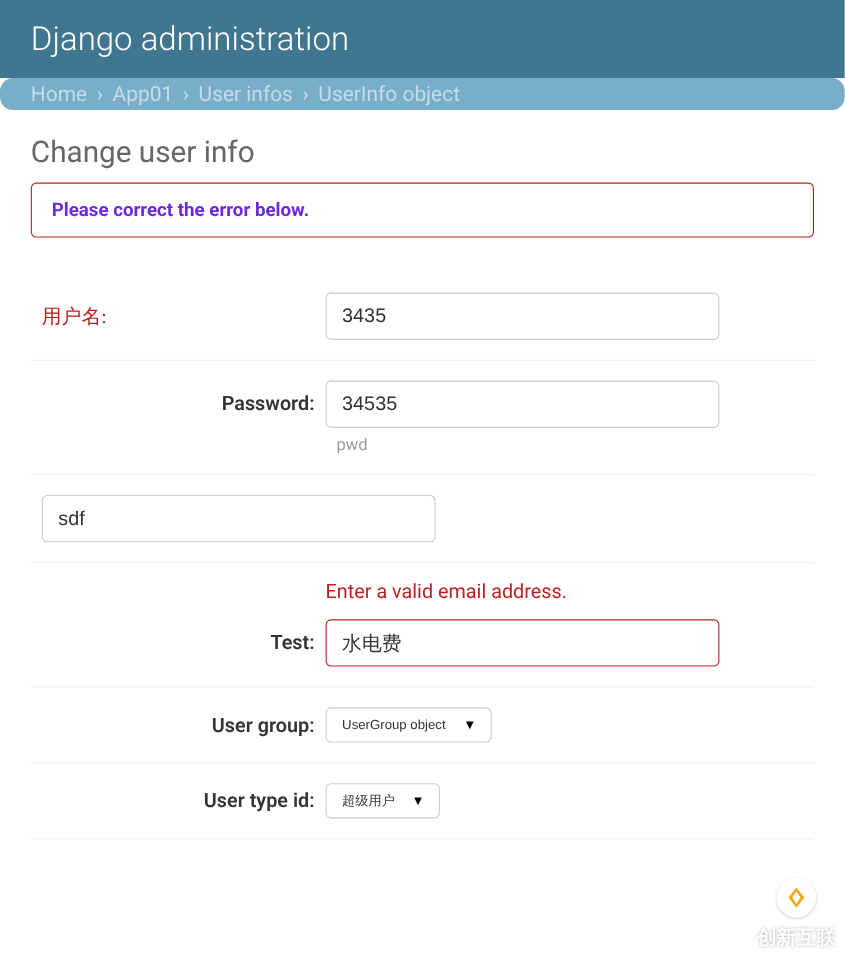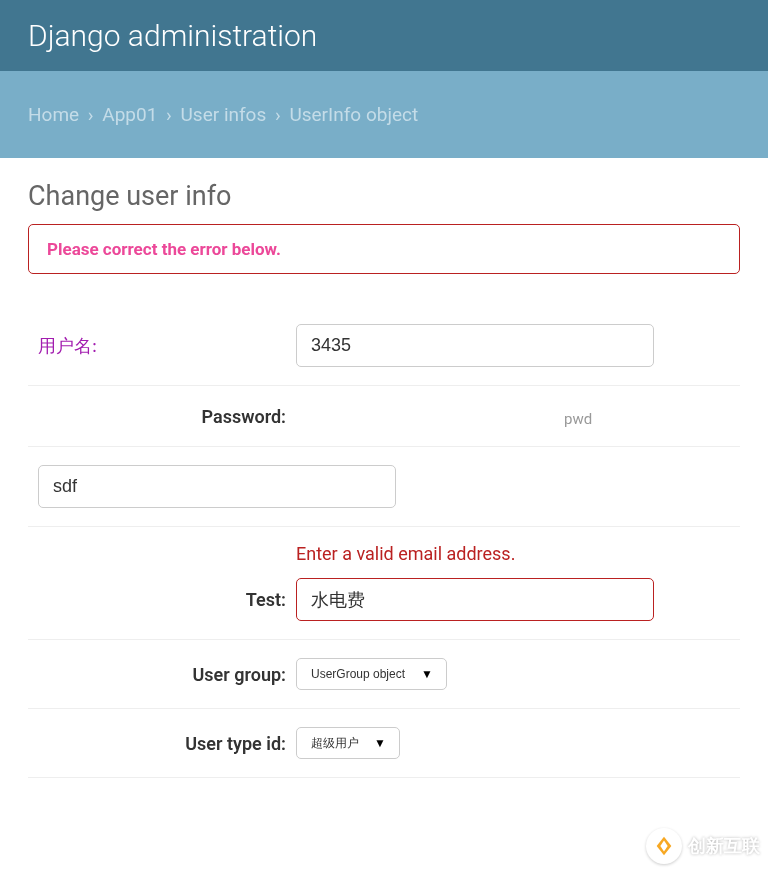--- a/index.html
+++ b/index.html
@@ -16,22 +16,23 @@
     .header {
       background: #417690;
       padding: 18px 28px;
       color: #ffffff;
       font-size: 30px;
       font-weight: 300;
     }
     .breadcrumbs {
       background: #79aec8;
       color: #fff;
-      padding: 32px 28px;
+      padding: 3px 28px;
       font-size: 19px;
+      border-radius: 12px;
     }
     .breadcrumbs a {
       color: #c4dce8;
       text-decoration: none;
     }
     .breadcrumbs .sep {
       color: #c4dce8;
       margin: 0 4px;
     }
     .breadcrumbs .current {
@@ -42,21 +43,21 @@
     }
     .page-title {
       font-size: 27px;
       font-weight: 400;
       color: #666;
       margin-bottom: 12px;
     }
     .errornote {
       border: 1px solid #ba2121;
       border-radius: 5px;
-      color: #ec4899;
+      color: #6d28d9;
       padding: 14px 18px;
       font-weight: 700;
       font-size: 17px;
       margin-bottom: 32px;
     }
     .form-row {
       display: flex;
       align-items: center;
       padding: 18px 10px;
       border-bottom: 1px solid #eee;
@@ -76,21 +77,21 @@
       align-items: center;
     }
     .field-label {
       width: 258px;
       flex-shrink: 0;
       font-size: 18px;
       color: #333;
       padding-right: 10px;
     }
     .field-label.light {
-      color: #a21caf;
+      color: #b91c1c;
       font-family: Liberation Serif, serif;
     }
     .field-label.normal {
       font-weight: 600;
       text-align: right;
     }
     input[type="text"] {
       border: 1px solid #ccc;
       border-radius: 5px;
       padding: 10px 14px;
@@ -133,20 +134,21 @@
       font-size: 12px;
       color: #000;
     }
     .watermark {
       position: absolute;
       right: 8px;
       bottom: 8px;
       display: flex;
       align-items: center;
       gap: 6px;
+      flex-direction: column;
     }
     .watermark-icon {
       width: 36px;
       height: 36px;
       background: #fff;
       border-radius: 50%;
       display: flex;
       align-items: center;
       justify-content: center;
       box-shadow: 0 1px 3px rgba(0,0,0,0.2);
@@ -184,20 +186,21 @@
 
   <div class="errornote">Please correct the error below.</div>
 
   <div class="form-row">
     <label class="field-label light">用户名:</label>
     <input type="text" value="3435" style="">
   </div>
 
   <div class="form-row with-help">
     <label class="field-label normal">Password:</label>
+    <input type="text" value="34535" style="">
     <div class="help-text">pwd</div>
   </div>
 
   <div class="form-row">
     <input type="text" value="sdf" style="">
   </div>
 
   <div class="form-row errors">
     <div class="error-text">Enter a valid email address.</div>
     <div class="field-line">

